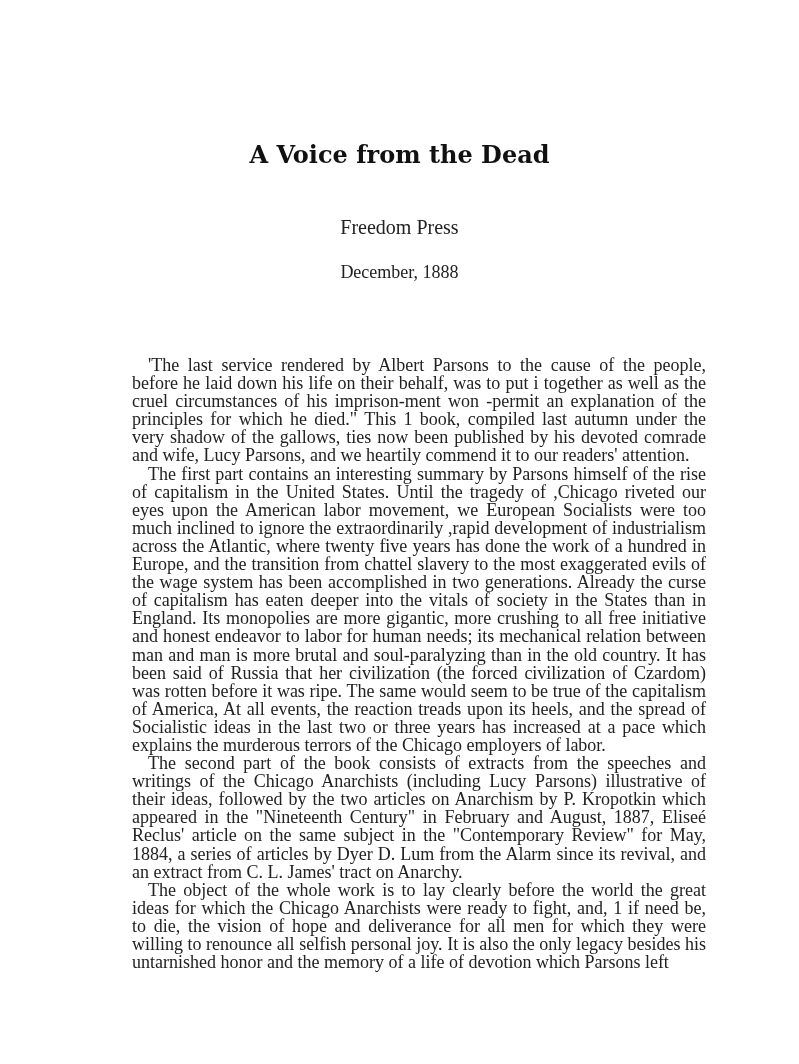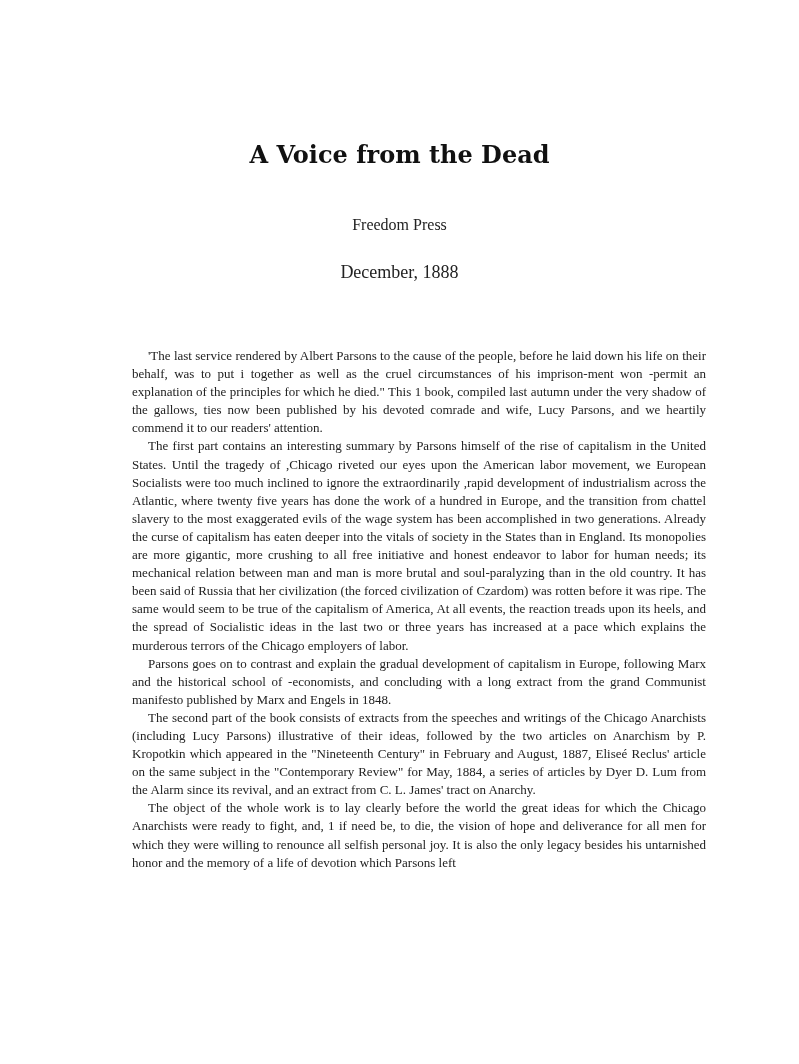--- a/index.html
+++ b/index.html
@@ -5,40 +5,39 @@
     html, body { margin: 0; padding: 0; background: #ffffff; }
     body { width: 799px; height: 1064px; position: relative; overflow: hidden; }
     .page { position: absolute; left: 0; top: 0; width: 799px; height: 1064px; background: #fff; text-decoration: underline; }
     .title {
       position: absolute; top: 140px; left: 0; width: 799px; text-align: center;
       font-family: "DejaVu Serif", serif; font-weight: bold; font-size: 24px; color: #111;
       letter-spacing: 0px; margin: 0;
     }
     .author {
       position: absolute; top: 216px; left: 0; width: 799px; text-align: center;
-      font-family: "Liberation Serif", serif; font-size: 16px; color: #222;
+      font-family: "Liberation Serif", serif; font-size: 20px; color: #222;
     }
     .date {
       position: absolute; top: 262px; left: 0; width: 799px; text-align: center;
       font-family: "Liberation Serif", serif; font-size: 18px; color: #222;
     }
     .body {
-      position: absolute; top: 347px; left: 132px; width: 574px;
-      font-family: "Liberation Serif", serif; font-size: 13px; line-height: 18.1px; color: #222;
+      position: absolute; top: 356px; left: 132px; width: 574px;
+      font-family: "Liberation Serif", serif; font-size: 18px; line-height: 18.1px; color: #222;
       text-align: justify;
     }
     .body p { margin: 0; text-indent: 16px; hyphens: none; }
   </style>
 </head>
 <body>
 
 <div class="page">
   <h1 class="title">A Voice from the Dead</h1>
   <div class="author">Freedom Press</div>
   <div class="date">December, 1888</div>
   <div class="body">
     <p>'The last service rendered by Albert Parsons to the cause of the people, before he laid down his life on their behalf, was to put i together as well as the cruel circumstances of his imprison-ment won -permit an explanation of the principles for which he died." This 1 book, compiled last autumn under the very shadow of the gallows, ties now been published by his devoted comrade and wife, Lucy Parsons, and we heartily commend it to our readers' attention.</p>
     <p>The first part contains an interesting summary by Parsons himself of the rise of capitalism in the United States. Until the tragedy of ,Chicago riveted our eyes upon the American labor movement, we European Socialists were too much inclined to ignore the extraordinarily ,rapid development of industrialism across the Atlantic, where twenty five years has done the work of a hundred in Europe, and the transition from chattel slavery to the most exaggerated evils of the wage system has been accomplished in two generations. Already the curse of capitalism has eaten deeper into the vitals of society in the States than in England. Its monopolies are more gigantic, more crushing to all free initiative and honest endeavor to labor for human needs; its mechanical relation between man and man is more brutal and soul-paralyzing than in the old country. It has been said of Russia that her civilization (the forced civilization of Czardom) was rotten before it was ripe. The same would seem to be true of the capitalism of America, At all events, the reaction treads upon its heels, and the spread of Socialistic ideas in the last two or three years has increased at a pace which explains the murderous terrors of the Chicago employers of labor.</p>
-    <p>Parsons goes on to contrast and explain the gradual development of capitalism in Europe, following Marx and the historical school of -economists, and concluding with a long extract from the grand Communist manifesto published by Marx and Engels in 1848.</p>
     <p>The second part of the book consists of extracts from the speeches and writings of the Chicago Anarchists (including Lucy Parsons) illustrative of their ideas, followed by the two articles on Anarchism by P. Kropotkin which appeared in the "Nineteenth Century" in February and August, 1887, Eliseé Reclus' article on the same subject in the "Contemporary Review" for May, 1884, a series of articles by Dyer D. Lum from the Alarm since its revival, and an extract from C. L. James' tract on Anarchy.</p>
     <p>The object of the whole work is to lay clearly before the world the great ideas for which the Chicago Anarchists were ready to fight, and, 1 if need be, to die, the vision of hope and deliverance for all men for which they were willing to renounce all selfish personal joy. It is also the only legacy besides his untarnished honor and the memory of a life of devotion which Parsons left</p>
   </div>
 </div>
 
 </body></html>

